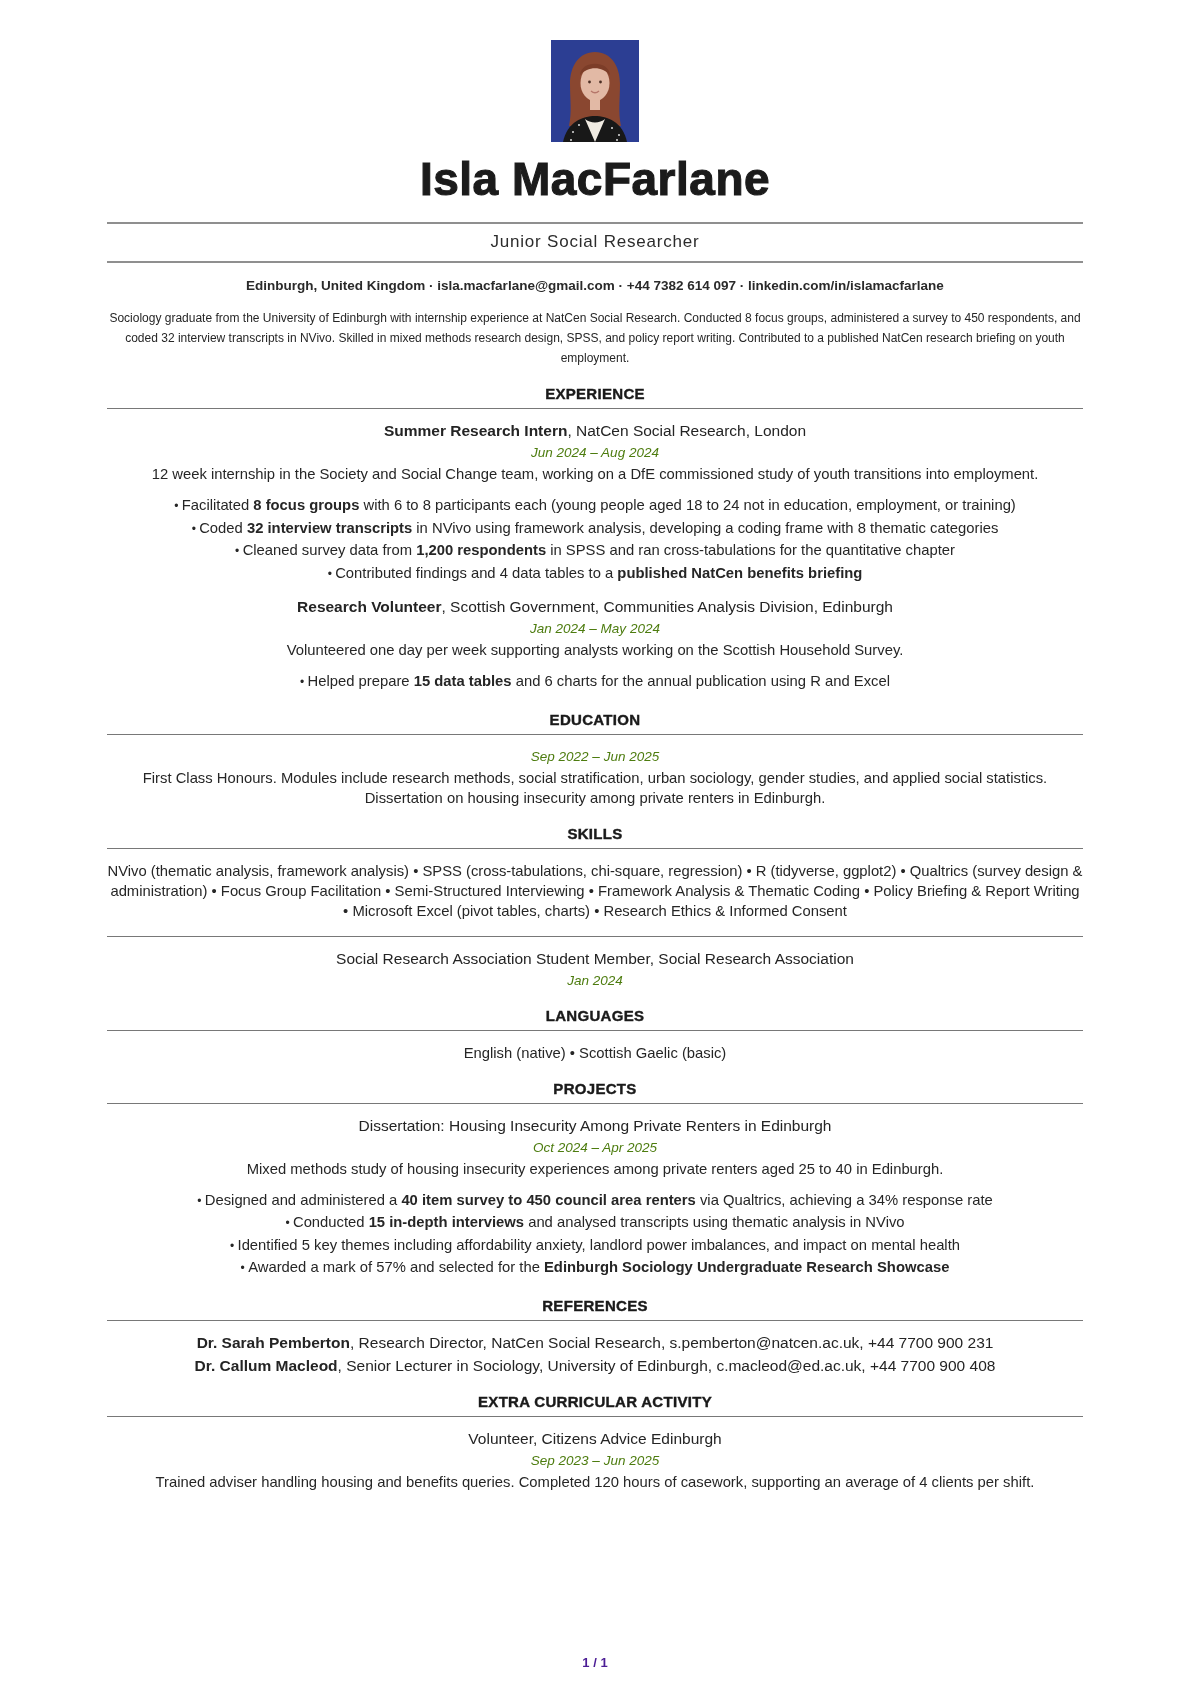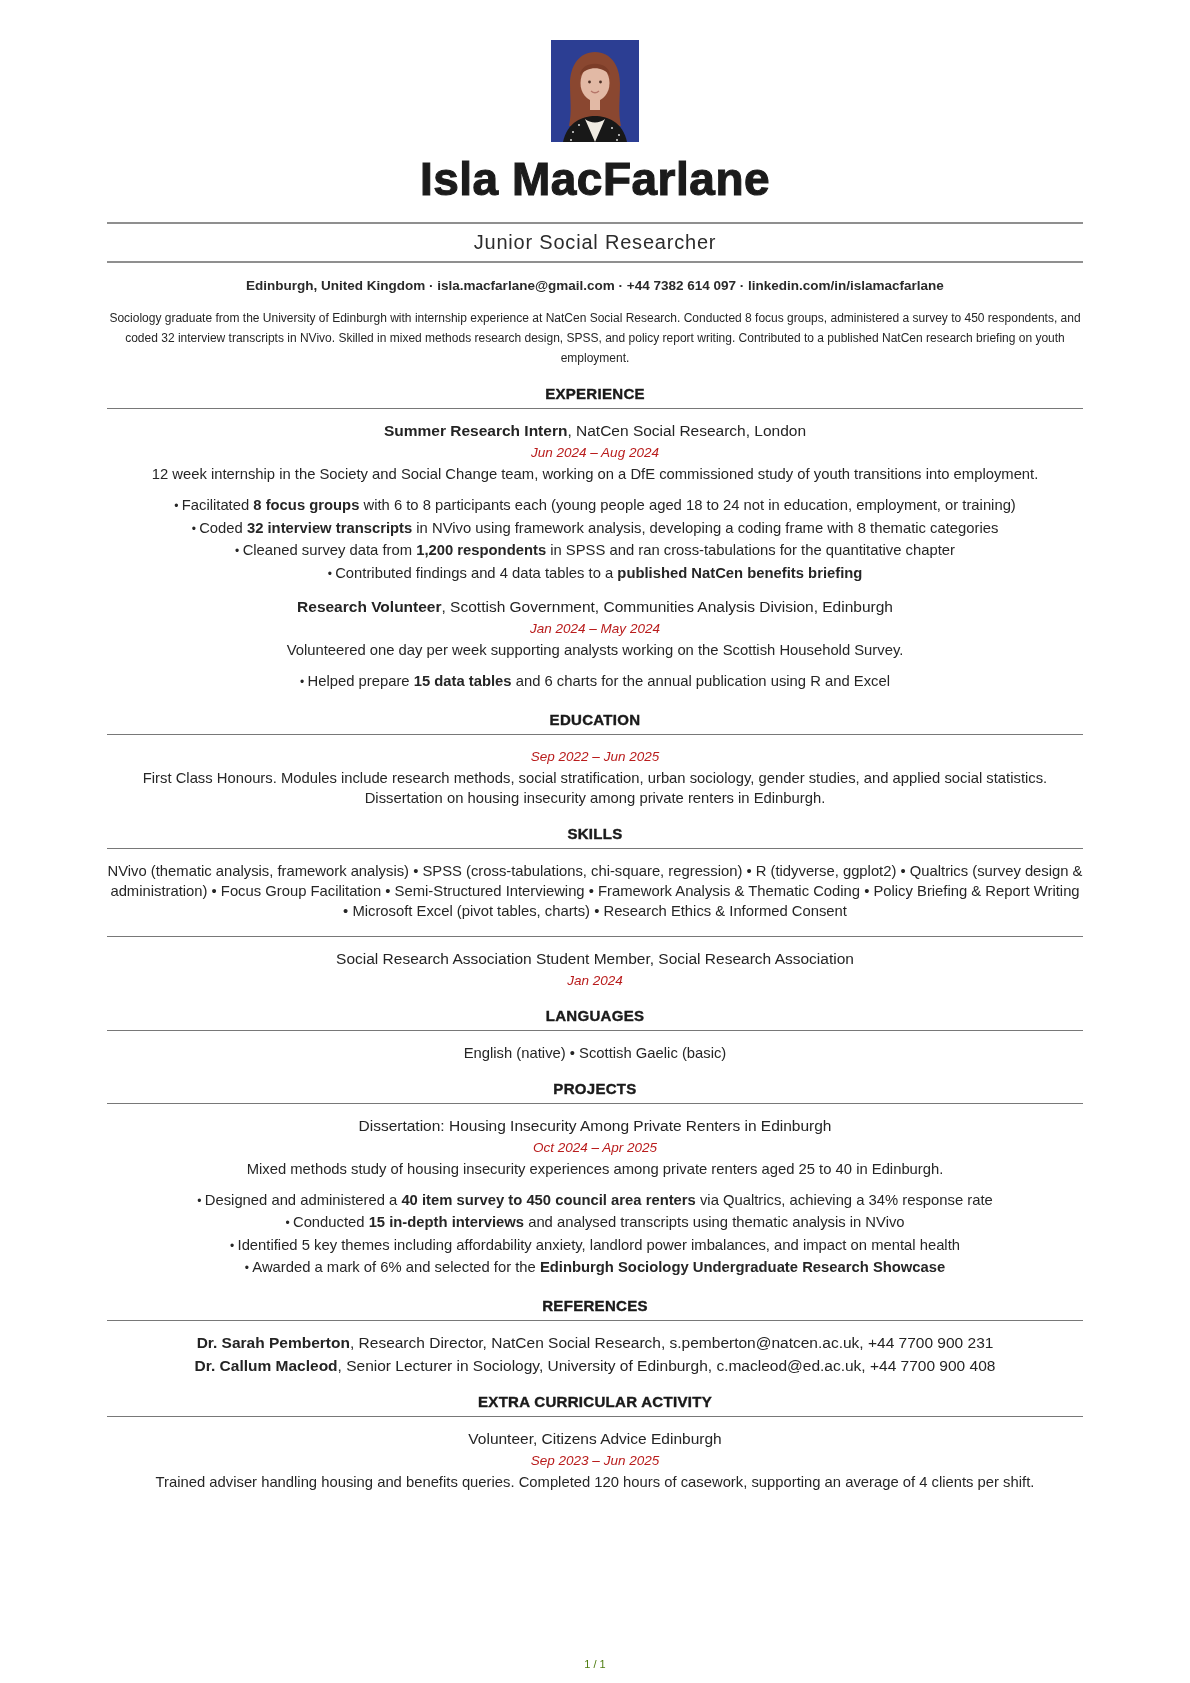--- a/index.html
+++ b/index.html
@@ -24,49 +24,49 @@
     letter-spacing:0.5px;
     -webkit-text-stroke:1.1px #1b1b1b;
   }
 
   .title-band {
     margin-top:15px;
     border-top:2px solid #8f8f8f;
     border-bottom:2px solid #8f8f8f;
     padding:6px 0 7px;
   }
-  .job-title { font-size:20px; line-height:24px; letter-spacing:0.8px; color:#2c2c2c; }
+  .job-title { font-size:17px; line-height:24px; letter-spacing:0.8px; color:#2c2c2c; }
 
   .contact { margin-top:14px; font-size:13.5px; line-height:18px; color:#2a2a2a;font-weight:bold; }
 
   .summary { margin-top:13px; font-size:12px; line-height:20px; color:#262626; }
 
   .sec { margin-top:15px; }
   .sec-heading {
     font-size:15px; line-height:21px; font-weight:800; color:#1a1a1a;
     letter-spacing:0.3px; -webkit-text-stroke:0.4px #1a1a1a;
   }
   .sec-rule { margin-top:4px; border-top:1.5px solid #787878; }
 
   .entry { margin-top:12px; }
   .entry-title { font-size:15.5px; line-height:20px; color:#242424; }
   .entry-title b { font-weight:700; }
-  .entry-date { margin-top:2px; font-size:13.5px; line-height:19px; font-style:italic; color:#b91c1c; }
+  .entry-date { margin-top:2px; font-size:13.5px; line-height:19px; font-style:italic; color:#4d7c0f; }
   .entry-desc { margin-top:2px; font-size:14.8px; line-height:20px; }
 
   .bullets { margin-top:11px; }
   .bullet { font-size:14.8px; line-height:21.5px; }
   .bullet b { font-weight:700; }
   .bullet .dot { font-size:12px; }
 
   .sec[data-sec="references"] .entry + .entry { margin-top:3px; }
 
   .footer {
     position:absolute; left:0; right:0; bottom:13px;
-    text-align:center; font-size:11px; color:#4d7c0f;
+    text-align:center; font-size:13px; color:#4c1d95;font-weight:bold;
   }
 </style>
 </head>
 <body>
 
 <div class="page">
   <div class="content">
 
     <svg class="photo" viewBox="0 0 88 102" xmlns="http://www.w3.org/2000/svg">
       <rect x="0" y="0" width="88" height="102" fill="#2c3e93"></rect>
@@ -156,21 +156,21 @@
           <div class="sec-heading">PROJECTS</div>
           <div class="sec-rule"></div>
           <div class="entry">
             <div class="entry-title"><span>Dissertation: Housing Insecurity Among Private Renters in Edinburgh</span></div>
             <div class="entry-date">Oct 2024 – Apr 2025</div>
             <div class="entry-desc">Mixed methods study of housing insecurity experiences among private renters aged 25 to 40 in Edinburgh.</div>
             <div class="bullets">
               <div class="bullet"><span class="dot">• </span><span>Designed and administered a </span><b>40 item survey to 450 council area renters</b><span> via Qualtrics, achieving a 34% response rate</span></div>
               <div class="bullet"><span class="dot">• </span><span>Conducted </span><b>15 in-depth interviews</b><span> and analysed transcripts using thematic analysis in NVivo</span></div>
               <div class="bullet"><span class="dot">• </span><span>Identified 5 key themes including affordability anxiety, landlord power imbalances, and impact on mental health</span></div>
-              <div class="bullet"><span class="dot">• </span><span>Awarded a mark of 6% and selected for the </span><b>Edinburgh Sociology Undergraduate Research Showcase</b></div>
+              <div class="bullet"><span class="dot">• </span><span>Awarded a mark of 57% and selected for the </span><b>Edinburgh Sociology Undergraduate Research Showcase</b></div>
             </div>
           </div>
         </section>
         <section class="sec" data-sec="references">
           <div class="sec-heading">REFERENCES</div>
           <div class="sec-rule"></div>
           <div class="entry">
             <div class="entry-title"><b>Dr. Sarah Pemberton</b><span>, Research Director, NatCen Social Research, s.pemberton@natcen.ac.uk, +44 7700 900 231</span></div>
           </div>
           <div class="entry">

